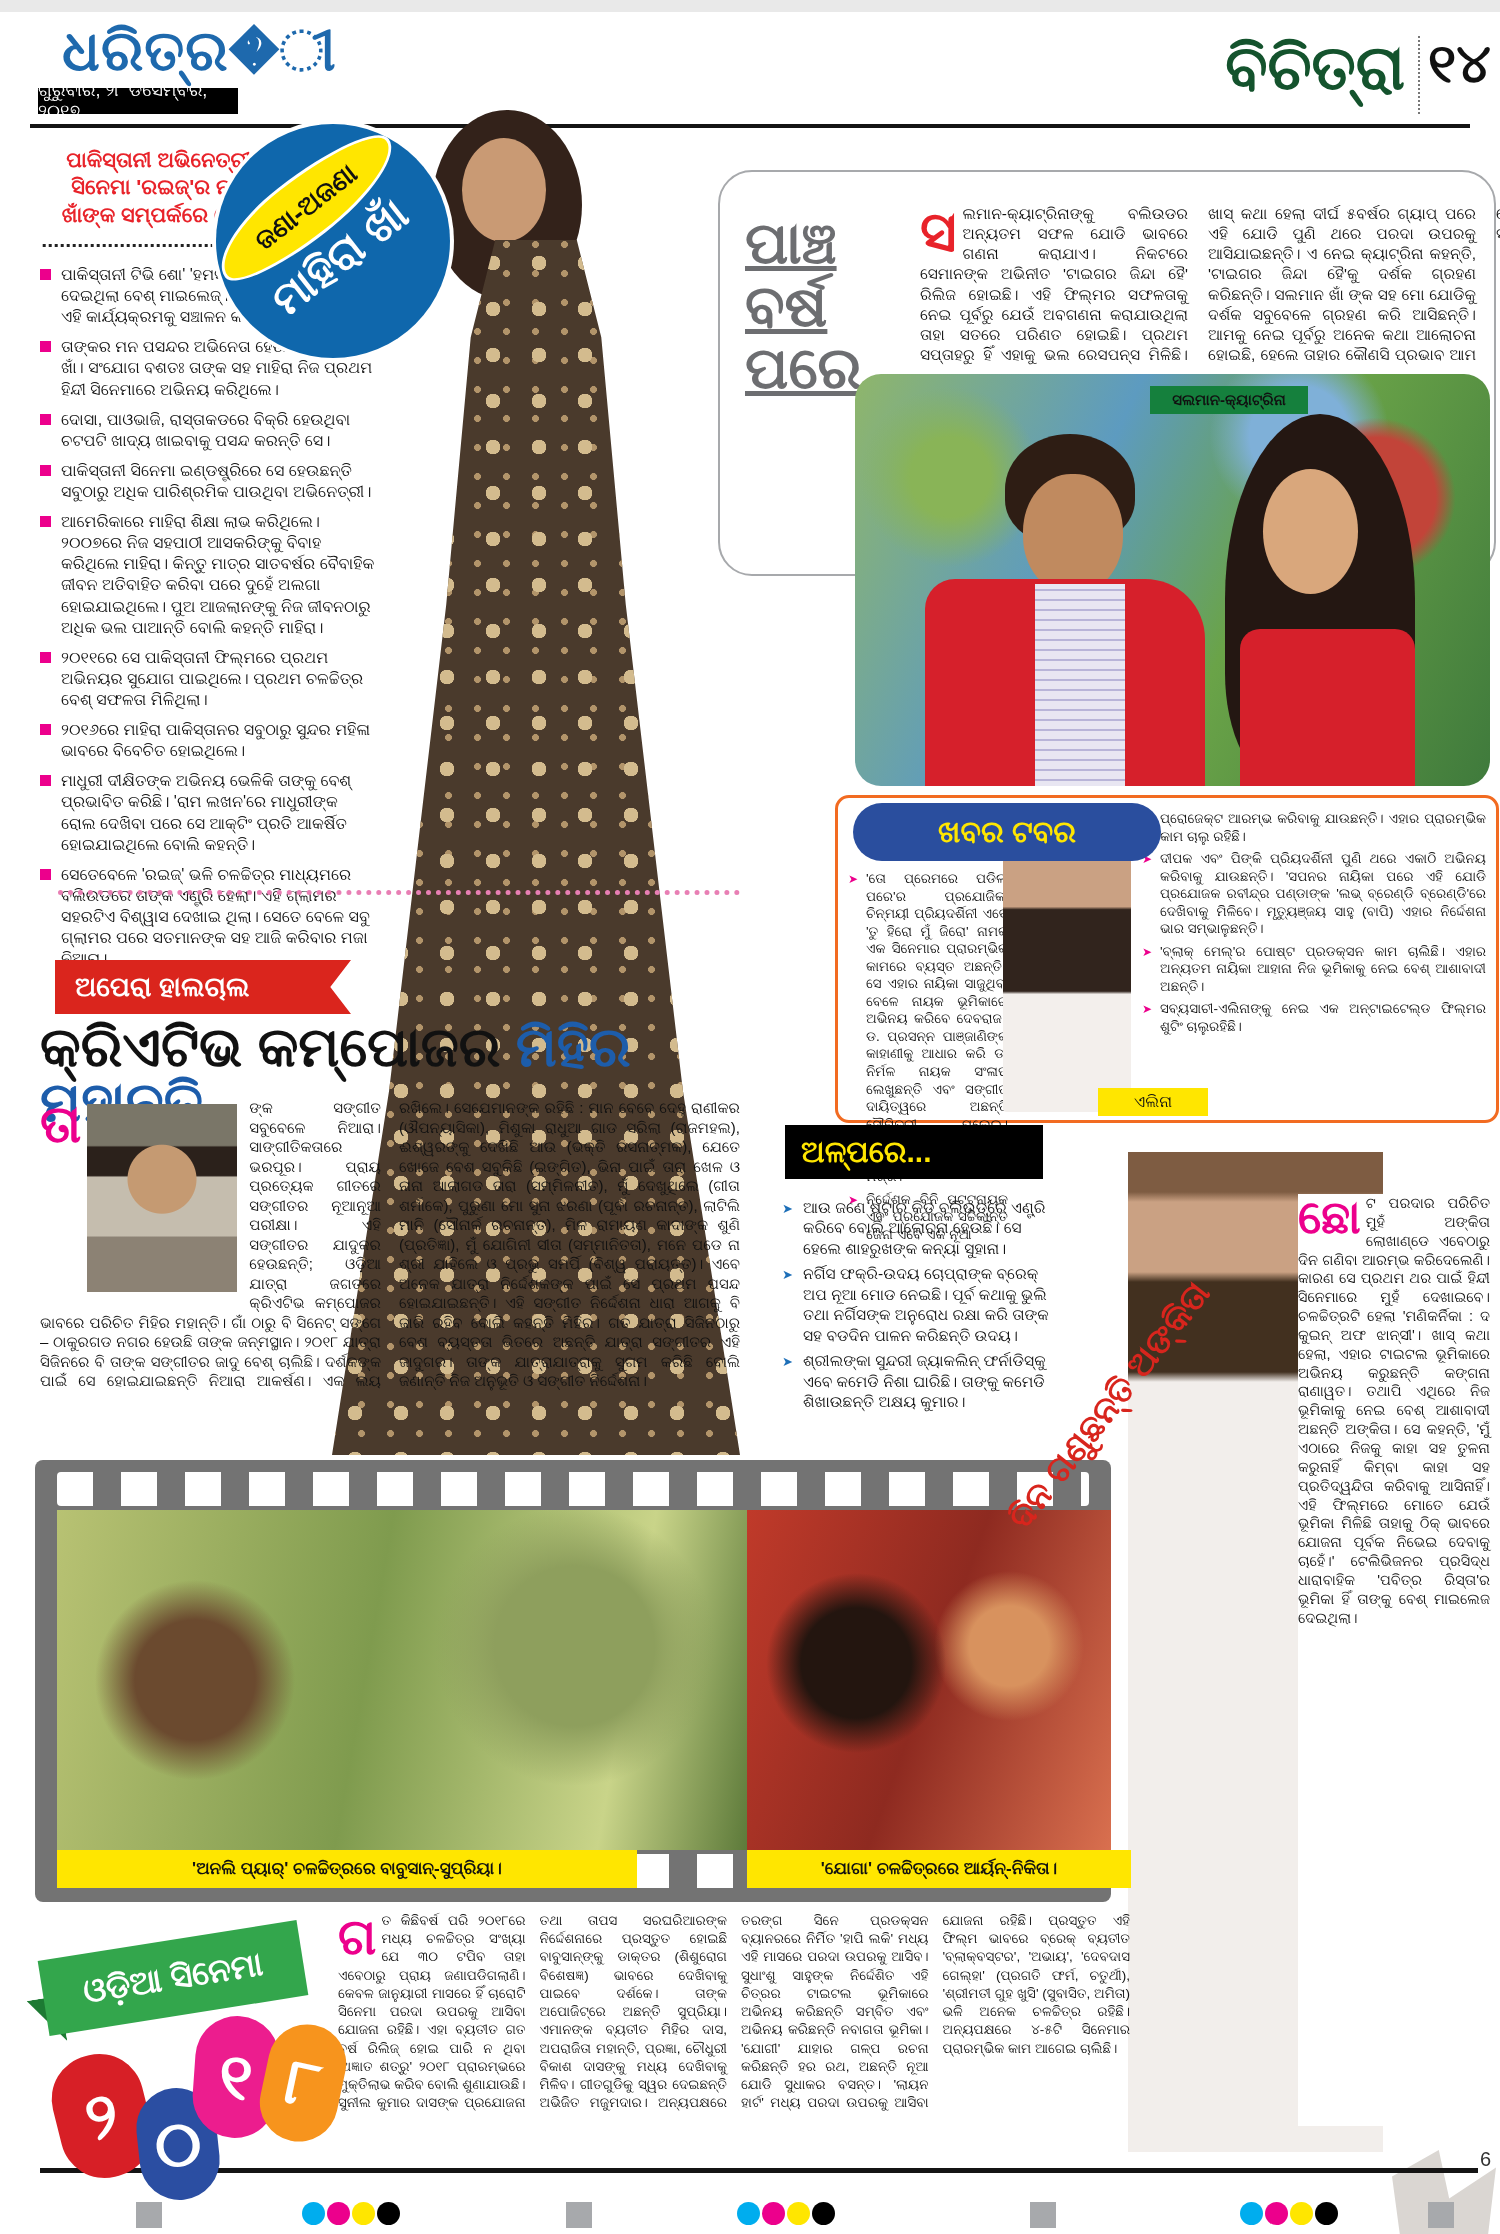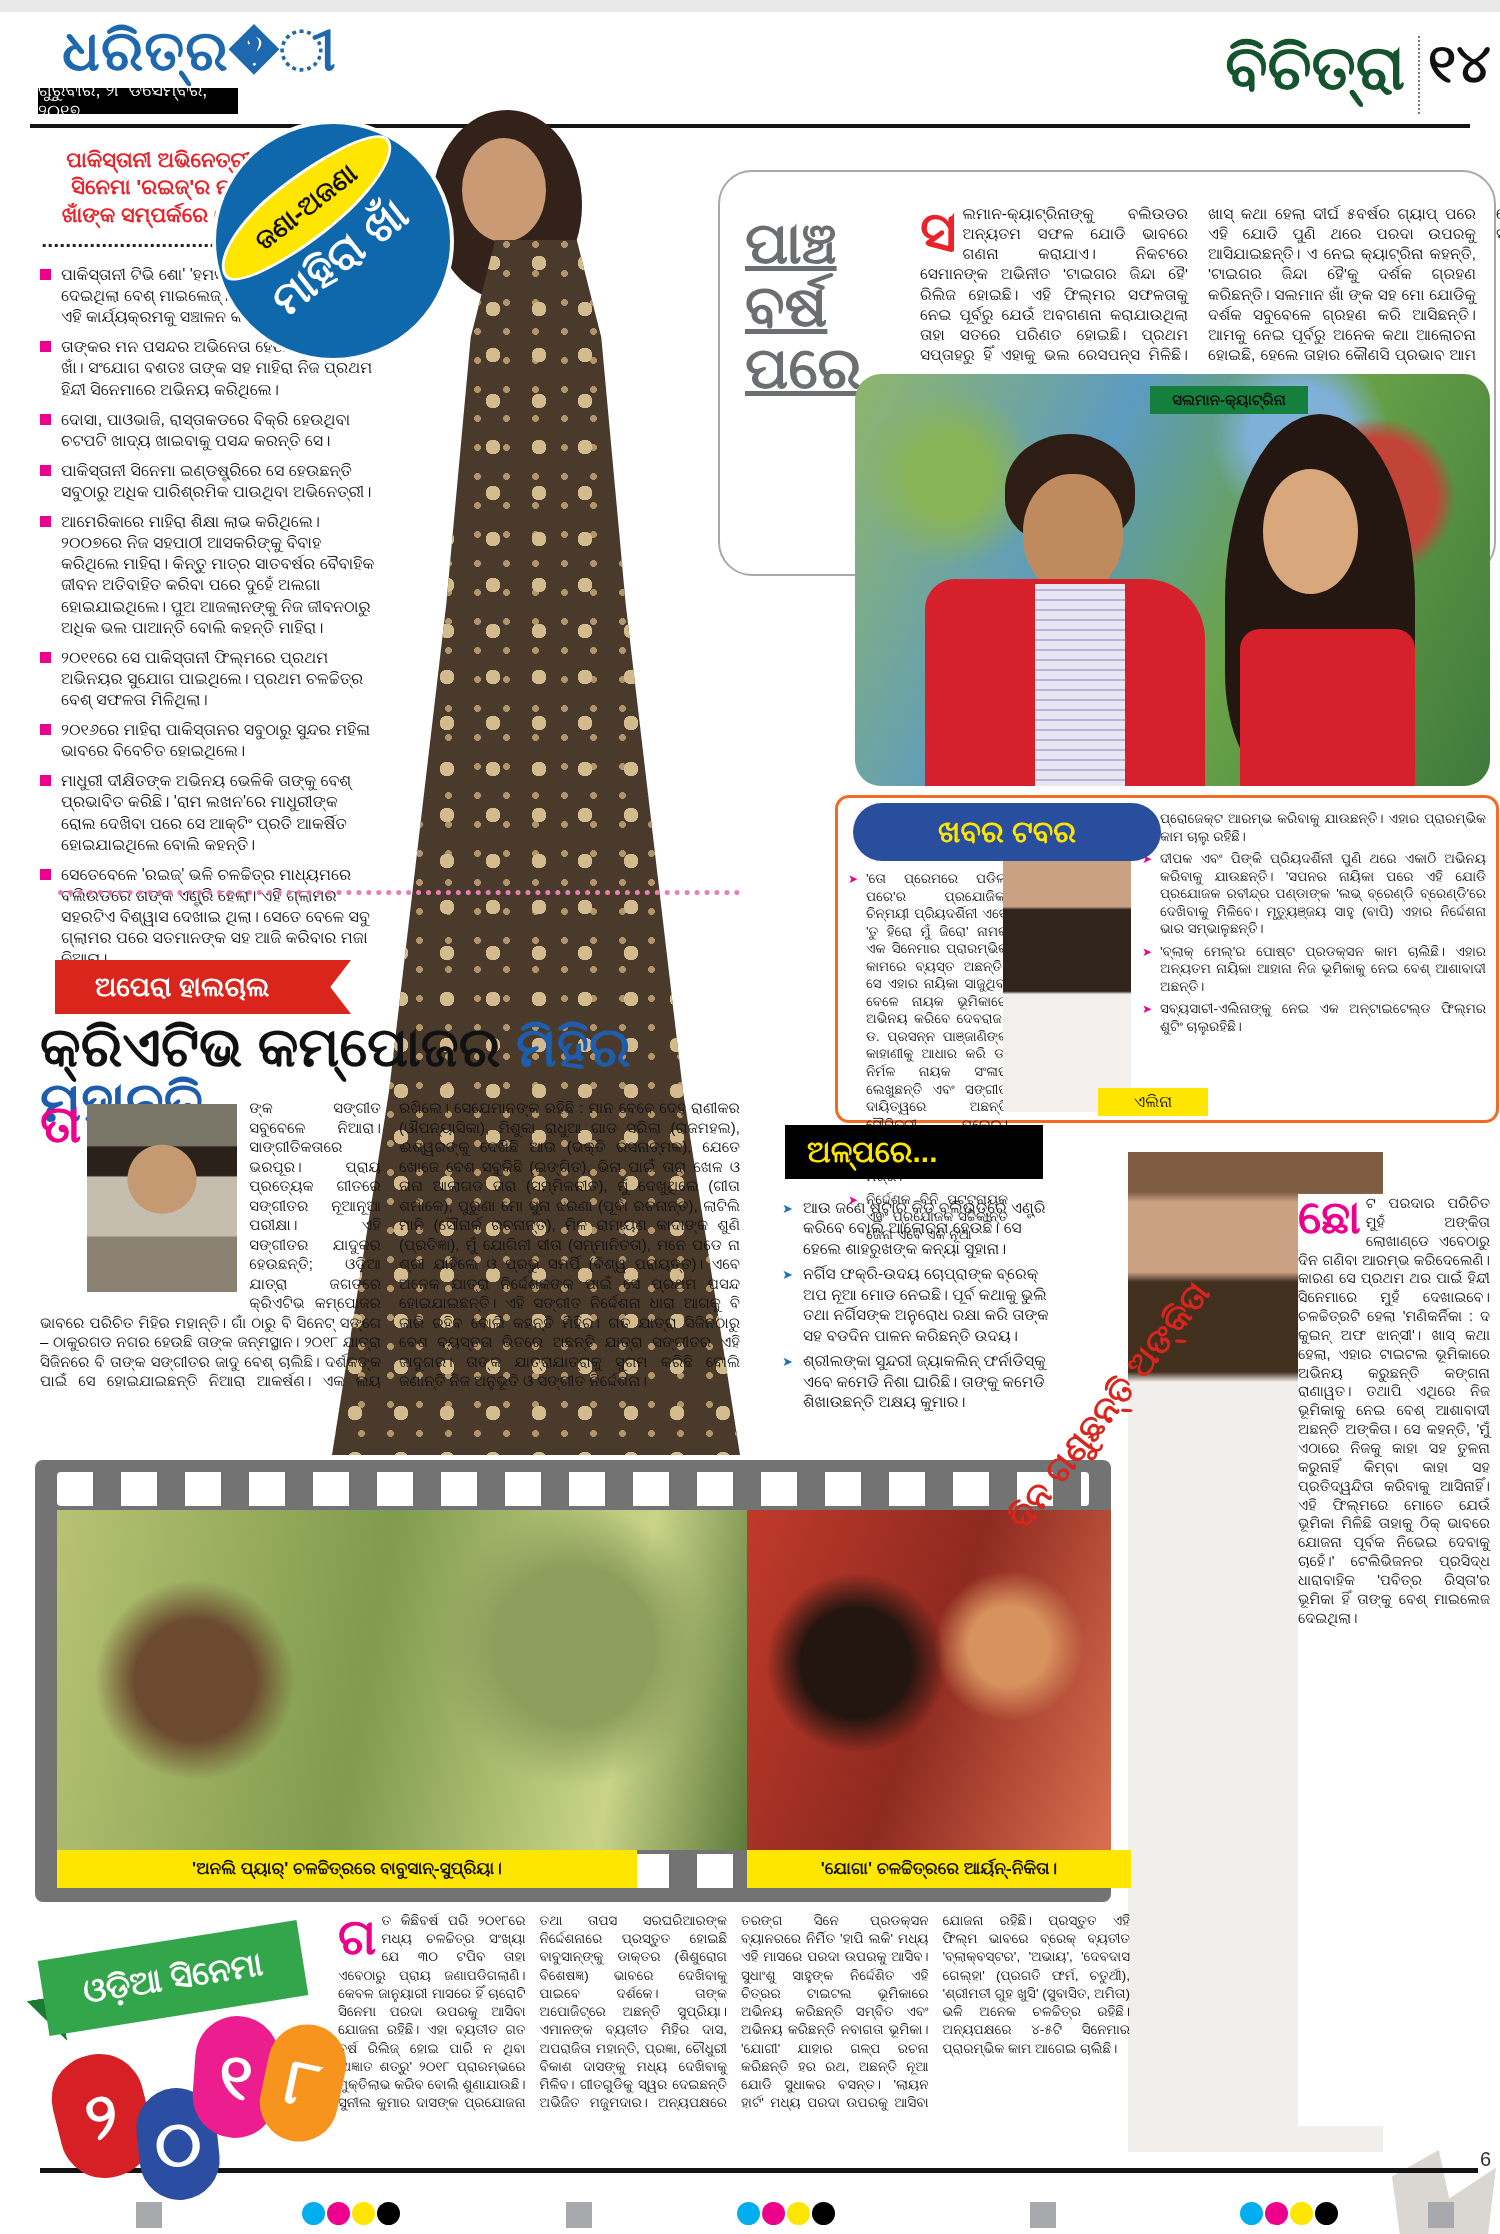--- a/index.html
+++ b/index.html
@@ -80,35 +80,35 @@
   .arrow-pink{flex:0 0 14px;color:#ec008c;font-size:12px;margin:2px 4px 0 0;}
   .arrow-blue{flex:0 0 16px;color:#1d6fb8;font-size:13px;margin:2px 5px 0 0;}
   .elina-photo{left:1003px;top:798px;width:128px;height:302px;border-radius:4px;
                background:linear-gradient(#e9c9cc 0 14%,#caa183 15% 32%,#31241d 33% 60%,#f3efec 61% 100%);}
   .elina-tag{left:1098px;top:1076px;width:110px;height:28px;background:#ffe600;z-index:3;
              display:flex;align-items:center;justify-content:center;font-size:16px;color:#111;}
 
   
   .opera-divider{left:58px;top:878px;width:682px;height:0;border-top:5px dotted #e87fb4;}
   .opera-flag{left:55px;top:948px;width:296px;height:54px;background:#da251d;color:#fff;font-weight:bold;font-size:27px;
-              display:flex;align-items:center;padding-left:40px;box-sizing:border-box;
+              display:flex;align-items:center;padding-left:20px;box-sizing:border-box;
               clip-path:polygon(0 0,100% 0,93% 50%,100% 100%,0 100%);}
   .opera-head{left:40px;top:1008px;width:705px;font-size:55px;font-weight:bold;line-height:1.0;}
   .opera-head .blk{color:#111;}
   .opera-head .blu{color:#1d5dab;}
   .opera-body{left:40px;top:1086px;width:700px;height:352px;column-count:2;column-gap:18px;
               font-size:15px;line-height:1.3;color:#111;text-align:justify;}
   .opera-drop{float:left;font-size:52px;line-height:.8;color:#ec008c;font-weight:bold;margin:6px 6px 0 0;}
   .mihir-photo{float:left;width:150px;height:188px;margin:6px 12px 6px 0;
                background:radial-gradient(circle at 50% 40%,#c59a72 0 34px,transparent 35px),
                           linear-gradient(#7a7668 0 22%,#2b211b 23% 38%,#c5bdae 39% 70%,#8c8274 71% 100%);}
 
   
   .alp-box{left:785px;top:1113px;width:258px;height:54px;background:#000;color:#ffe600;font-size:30px;font-weight:bold;
-           display:flex;align-items:center;padding-left:22px;box-sizing:border-box;}
+           display:flex;align-items:center;padding-left:16px;box-sizing:border-box;}
   .alp-list{left:782px;top:1186px;width:272px;font-size:15.5px;line-height:1.32;color:#111;}
 
   
   .ank-rot{left:1000px;top:1500px;width:510px;font-size:35px;font-weight:bold;color:#d8251d;
            transform:rotate(-52deg);transform-origin:left top;z-index:2;}
   .ank-photo{left:1128px;top:1140px;width:255px;height:1000px;
              background:linear-gradient(#7e5c42 0 4%,#caa183 5% 12%,#42301f 13% 22%,#f2eeeb 23% 100%);}
   .ank-heels{left:1392px;top:2138px;width:104px;height:88px;background:#dad6d2;
              clip-path:polygon(0 30%,45% 0,55% 55%,100% 20%,92% 100%,8% 100%);}
   .ank-body{left:1298px;top:1182px;width:192px;height:932px;background:#fff;

